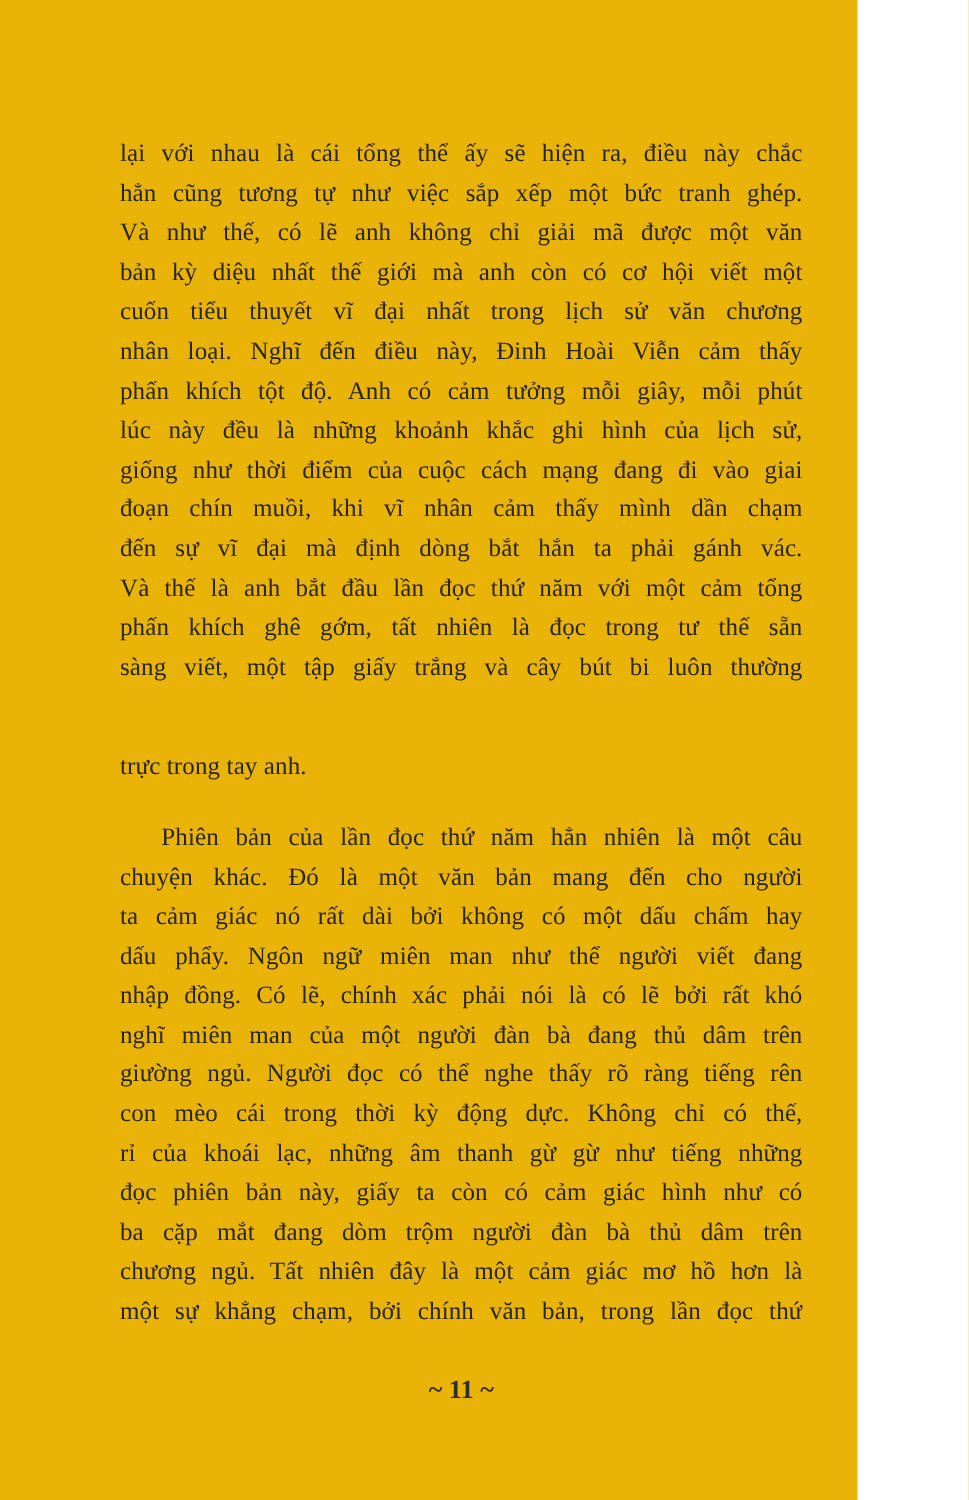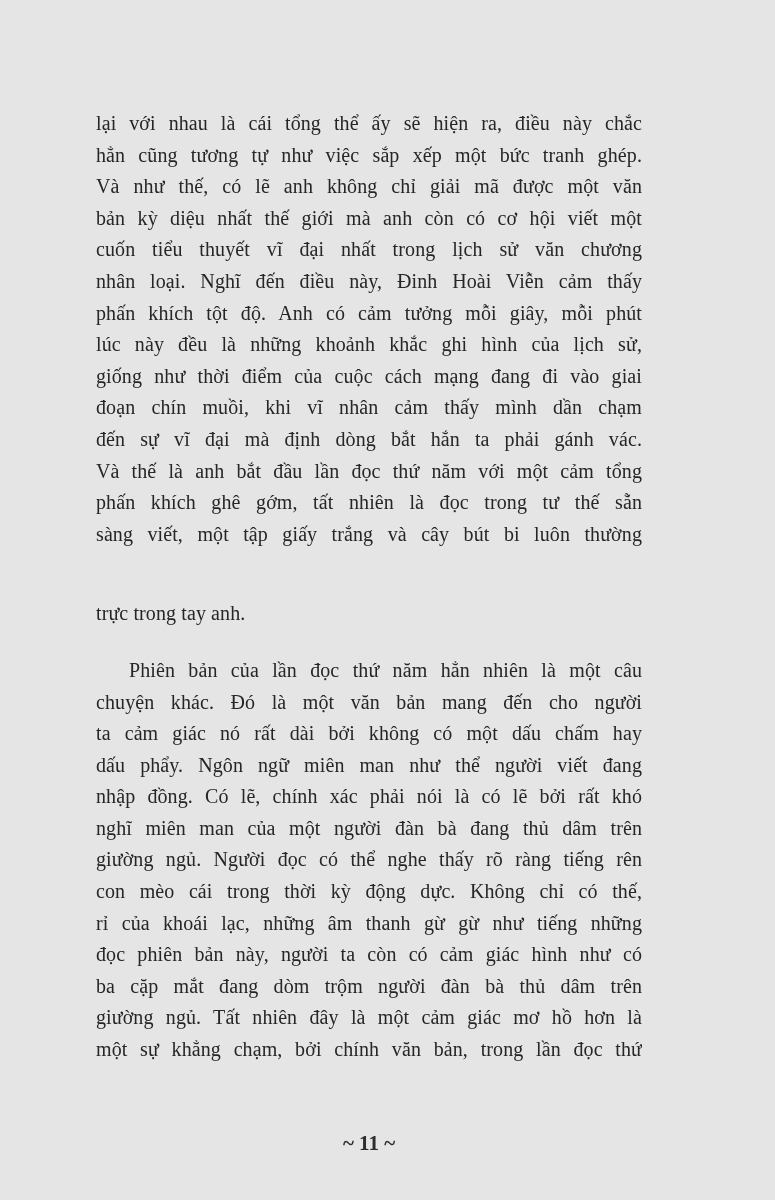--- a/index.html
+++ b/index.html
@@ -7,23 +7,23 @@
     padding: 0;
   }
   body {
     width: 775px;
     height: 1200px;
     background: #ffffff;
     overflow: hidden;
   }
   .page {
     position: relative;
-    width: 775px;
+    width: 686px;
     height: 1200px;
-    background: #e5e5e5;
+    background: #eab308;
     font-family: "Liberation Serif", "DejaVu Serif", serif;
     color: #262626;
   }
   .text-block {
     position: absolute;
     left: 96px;
     top: 108px;
     width: 546px;
   }
   .paragraph {
@@ -49,21 +49,21 @@
     text-align-last: left;
     margin-top: 48px;
     -moz-text-align-last: left;
   }
   .line.indent {
     padding-left: 33px;
   }
   .footer {
     position: absolute;
     left: 96px;
-    top: 1129px;
+    top: 1097px;
     width: 546px;
     text-align: center;
     font-size: 21px;
     font-weight: 700;
     color: #2e2e2e;
     line-height: 28px;
   }
 </style>
 </head>
 <body>
@@ -93,23 +93,23 @@
     <div class="paragraph second">
       <div class="line indent">Phiên bản của lần đọc thứ năm hẳn nhiên là một câu</div>
       <div class="line">chuyện khác. Đó là một văn bản mang đến cho người</div>
       <div class="line">ta cảm giác nó rất dài bởi không có một dấu chấm hay</div>
       <div class="line">dấu phẩy. Ngôn ngữ miên man như thể người viết đang</div>
       <div class="line">nhập đồng. Có lẽ, chính xác phải nói là có lẽ bởi rất khó</div>
       <div class="line">nghĩ miên man của một người đàn bà đang thủ dâm trên</div>
       <div class="line">giường ngủ. Người đọc có thể nghe thấy rõ ràng tiếng rên</div>
       <div class="line">con mèo cái trong thời kỳ động dực. Không chỉ có thế,</div>
       <div class="line">rỉ của khoái lạc, những âm thanh gừ gừ như tiếng những</div>
-      <div class="line">đọc phiên bản này, người ta còn có cảm giác hình như có</div>
+      <div class="line">đọc phiên bản này, giấy ta còn có cảm giác hình như có</div>
       <div class="line">ba cặp mắt đang dòm trộm người đàn bà thủ dâm trên</div>
-      <div class="line">giường ngủ. Tất nhiên đây là một cảm giác mơ hồ hơn là</div>
+      <div class="line">chương ngủ. Tất nhiên đây là một cảm giác mơ hồ hơn là</div>
       <div class="line">một sự khẳng chạm, bởi chính văn bản, trong lần đọc thứ</div>
     </div>
 
   </div>
 
   <div class="footer">~ 11 ~</div>
 
 </div>
 
 </body></html>

